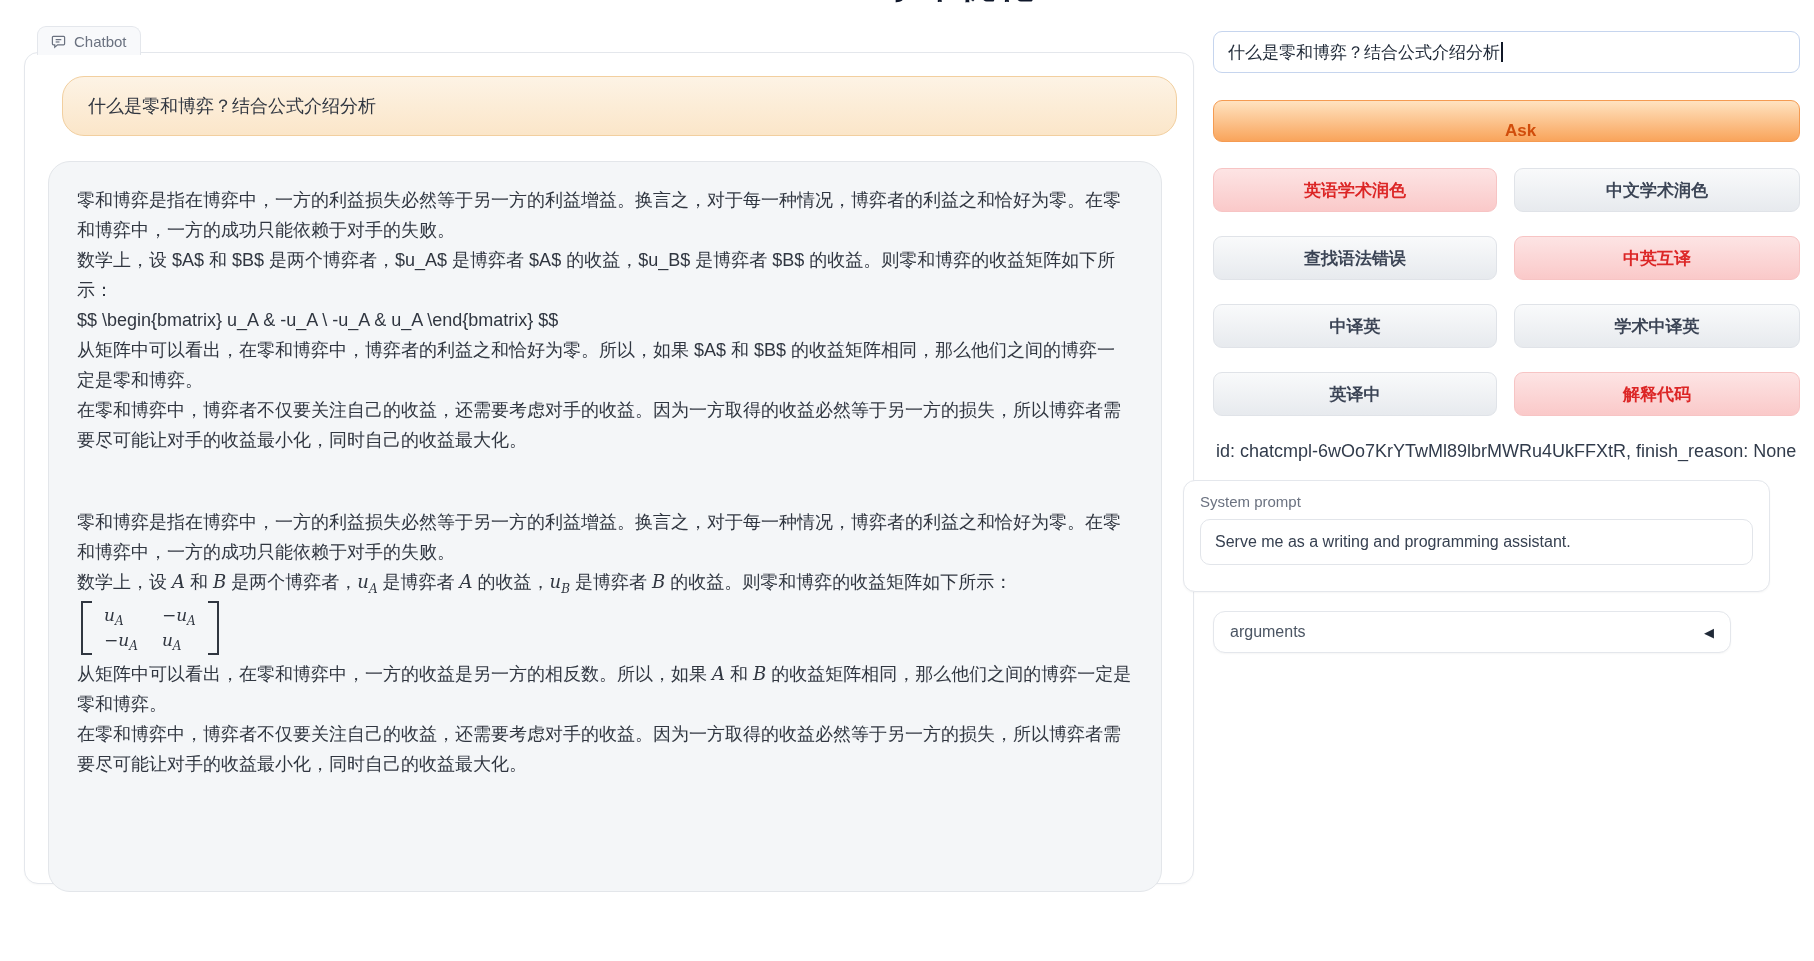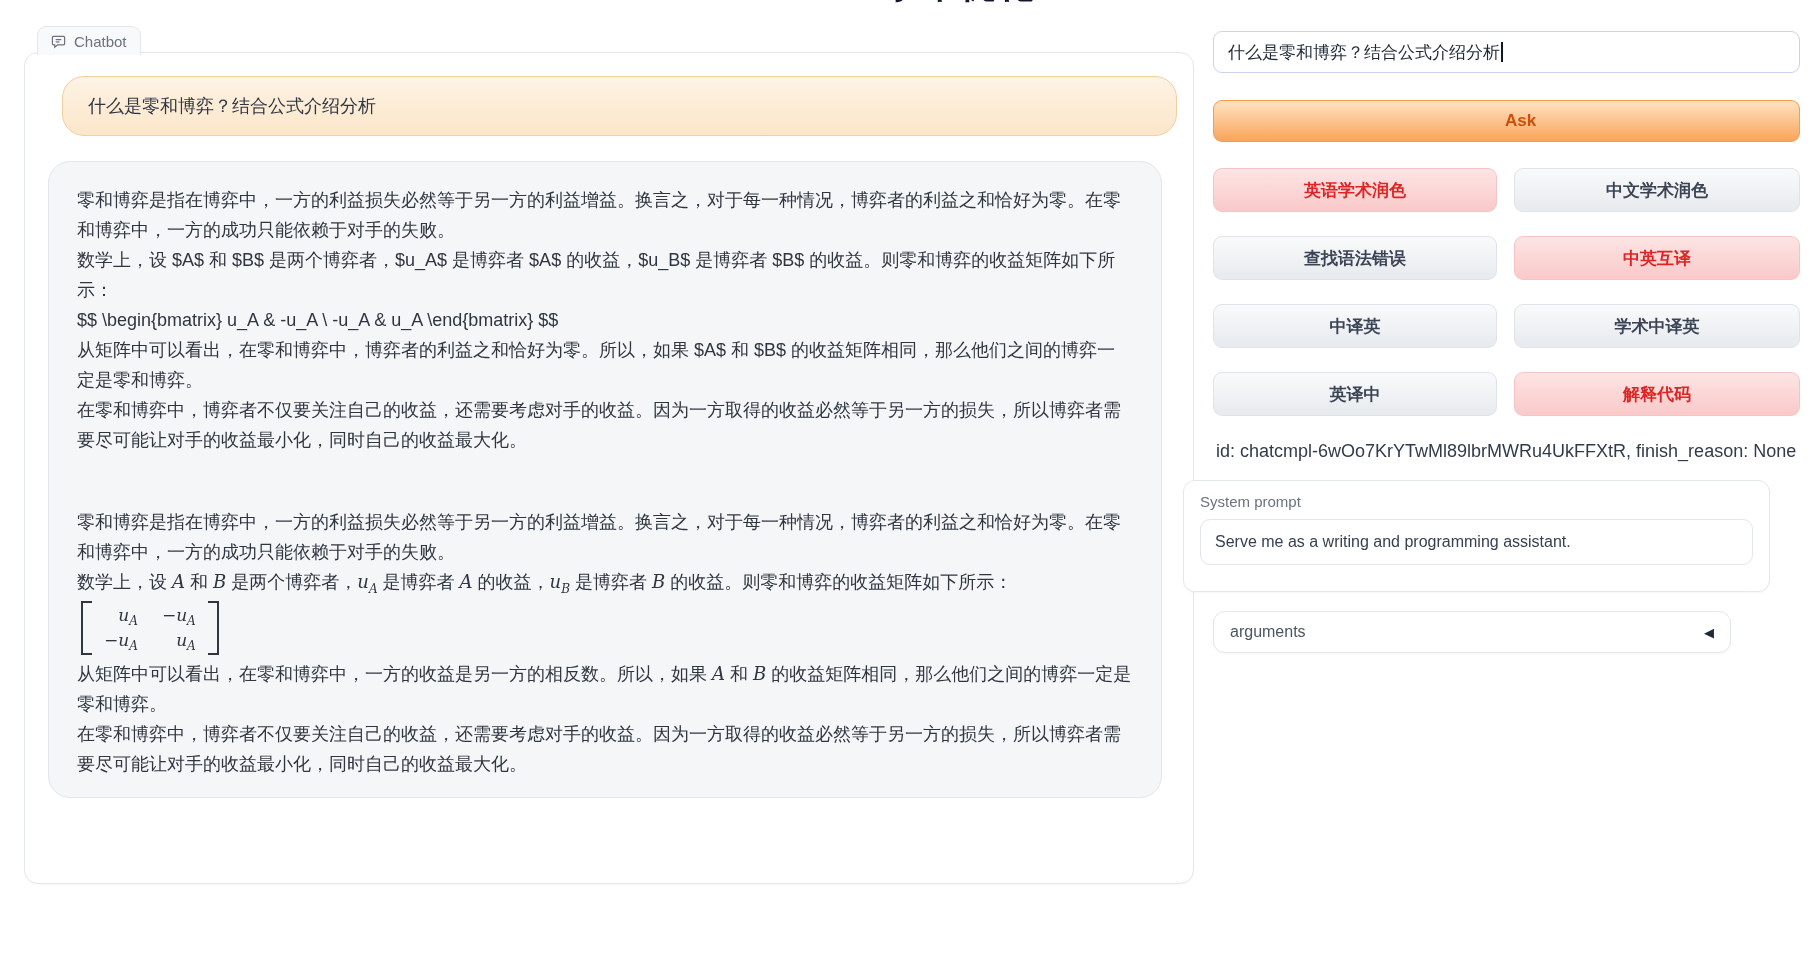--- a/index.html
+++ b/index.html
@@ -22,46 +22,46 @@
     background:#f8f9fb;border:1px solid #e4e7ec;border-bottom:none;border-radius:9px 9px 0 0;
     padding:0 13px;color:#6b7280;font-size:15px;margin-left:6px;
   }
   .user-bubble{
     margin-left:14px;height:60px;box-sizing:border-box;
     background:linear-gradient(180deg,#fdf3e5 0%,#fbe6c9 100%);
     border:1px solid #f2cf9f;border-radius:22px;
     display:flex;align-items:center;padding:0 25px;font-size:18px;color:#303640;
   }
   .bot-bubble{
-    margin-top:25px;margin-right:15px;height:637px;box-sizing:border-box;overflow:hidden;
+    margin-top:25px;margin-right:15px;height:731px;box-sizing:border-box;overflow:hidden;
     background:#f4f6f8;border:1px solid #e3e6ea;border-radius:22px;
     padding:23px 28px;font-size:18px;line-height:30px;color:#303640;
   }
   .bot-bubble .spacer{height:52px;}
   .math{font-family:"DejaVu Serif","Liberation Serif",serif;font-style:italic;}
   .math sub{font-size:12px;line-height:0;}
   .matrix-wrap{display:inline-flex;align-items:stretch;margin:4px 0 4px 4px;vertical-align:middle;}
   .bracket{width:9px;}
   .bracket.left{border-left:2px solid #303640;border-top:2px solid #303640;border-bottom:2px solid #303640;}
   .bracket.right{border-right:2px solid #303640;border-top:2px solid #303640;border-bottom:2px solid #303640;}
   .matrix-grid{display:grid;grid-template-columns:auto auto;column-gap:24px;padding:2px 12px;
-    font-size:17px;line-height:25px;text-align:right;}
+    font-size:17px;line-height:25px;text-align:left;}
 
   
   .prompt-input{
     position:absolute;left:1213px;top:31px;width:587px;height:42px;box-sizing:border-box;
     background:#fff;border:1.5px solid #c6d5ee;border-radius:9px;
     display:flex;align-items:center;padding:0 14px;font-size:17px;color:#1f2937;white-space:nowrap;overflow:hidden;
   }
   .cursor{display:inline-block;width:1.5px;height:20px;background:#111827;margin-left:1px;}
   .ask-btn{
     position:absolute;left:1213px;top:100px;width:587px;height:42px;box-sizing:border-box;
     background:linear-gradient(180deg,#ffe3c1 0%,#f9a45b 100%);
     border:1px solid #f59b52;border-radius:9px;cursor:pointer;
-    display:flex;align-items:center;justify-content:center;
+    display:flex;align-items:flex-end;justify-content:center;
     font-size:17px;font-weight:700;color:#d14d0b;padding-left:28px;
   }
   .btn-grid{
     position:absolute;left:1213px;top:168px;width:587px;
     display:grid;grid-template-columns:284px 286px;column-gap:17px;row-gap:24px;
   }
   .qbtn{height:44px;border-radius:9px;box-sizing:border-box;cursor:pointer;
     display:flex;align-items:center;justify-content:center;font-size:17px;font-weight:700;}
   .qbtn.gray{background:linear-gradient(180deg,#f9fafb 0%,#e7eaee 100%);border:1px solid #e0e3e8;color:#3b4455;}
   .qbtn.pink{background:linear-gradient(180deg,#fde4e4 0%,#fac9c9 100%);border:1px solid #f7c4c4;color:#dc2626;}

